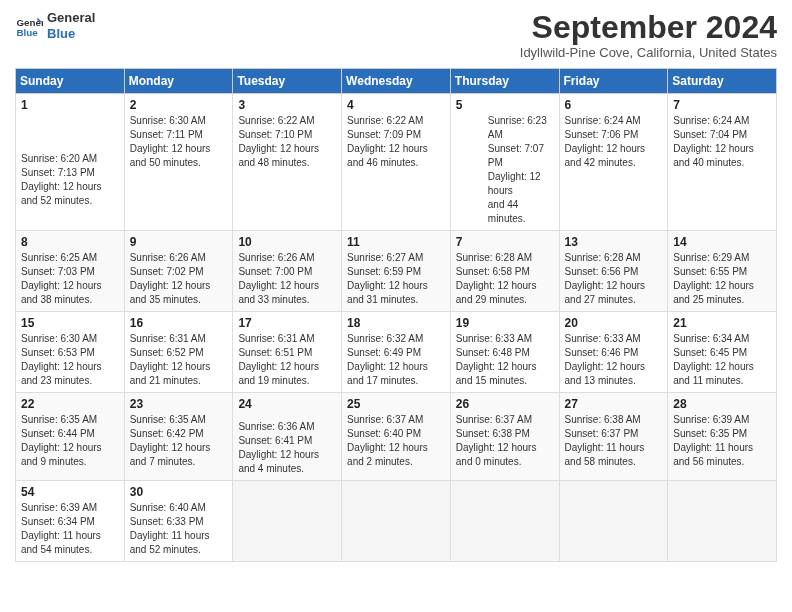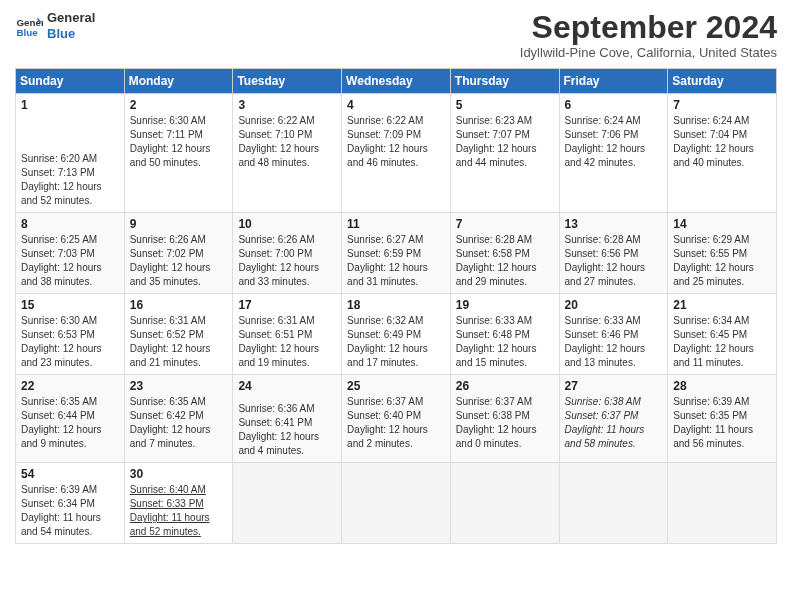--- a/index.html
+++ b/index.html
@@ -145,21 +145,21 @@
         </td>
         <td>
           <span class="day-num">4</span>
           <div class="day-info" style="white-space: pre-line;">Sunrise: 6:22 AM
 Sunset: 7:09 PM
 Daylight: 12 hours
 and 46 minutes.</div>
         </td>
         <td>
           <span class="day-num">5</span>
-          <div class="day-info" style="white-space: pre-line;">Sunrise: 6:23 AM
+          <div class="day-info" style="white-space: pre-line; margin-left: 32px;">Sunrise: 6:23 AM
 Sunset: 7:07 PM
 Daylight: 12 hours
 and 44 minutes.</div>
         </td>
         <td>
           <span class="day-num">6</span>
           <div class="day-info" style="white-space: pre-line;">Sunrise: 6:24 AM
 Sunset: 7:06 PM
 Daylight: 12 hours
 and 42 minutes.</div>
@@ -305,21 +305,21 @@
         </td>
         <td>
           <span class="day-num">26</span>
           <div class="day-info" style="white-space: pre-line;">Sunrise: 6:37 AM
 Sunset: 6:38 PM
 Daylight: 12 hours
 and 0 minutes.</div>
         </td>
         <td>
           <span class="day-num">27</span>
-          <div class="day-info" style="white-space: pre-line; font-style: italic;">Sunrise: 6:38 AM
+          <div class="day-info" style="white-space: pre-line;">Sunrise: 6:38 AM
 Sunset: 6:37 PM
 Daylight: 11 hours
 and 58 minutes.</div>
         </td>
         <td>
           <span class="day-num">28</span>
           <div class="day-info" style="white-space: pre-line;">Sunrise: 6:39 AM
 Sunset: 6:35 PM
 Daylight: 11 hours
 and 56 minutes.</div>
@@ -328,21 +328,21 @@
       <tr>
         <td>
           <span class="day-num">54</span>
           <div class="day-info" style="white-space: pre-line;">Sunrise: 6:39 AM
 Sunset: 6:34 PM
 Daylight: 11 hours
 and 54 minutes.</div>
         </td>
         <td>
           <span class="day-num">30</span>
-          <div class="day-info" style="white-space: pre-line; text-decoration: underline;">Sunrise: 6:40 AM
+          <div class="day-info" style="white-space: pre-line;">Sunrise: 6:40 AM
 Sunset: 6:33 PM
 Daylight: 11 hours
 and 52 minutes.</div>
         </td>
         <td class="empty"></td>
         <td class="empty"></td>
         <td class="empty"></td>
         <td class="empty"></td>
         <td class="empty"></td>
       </tr>

